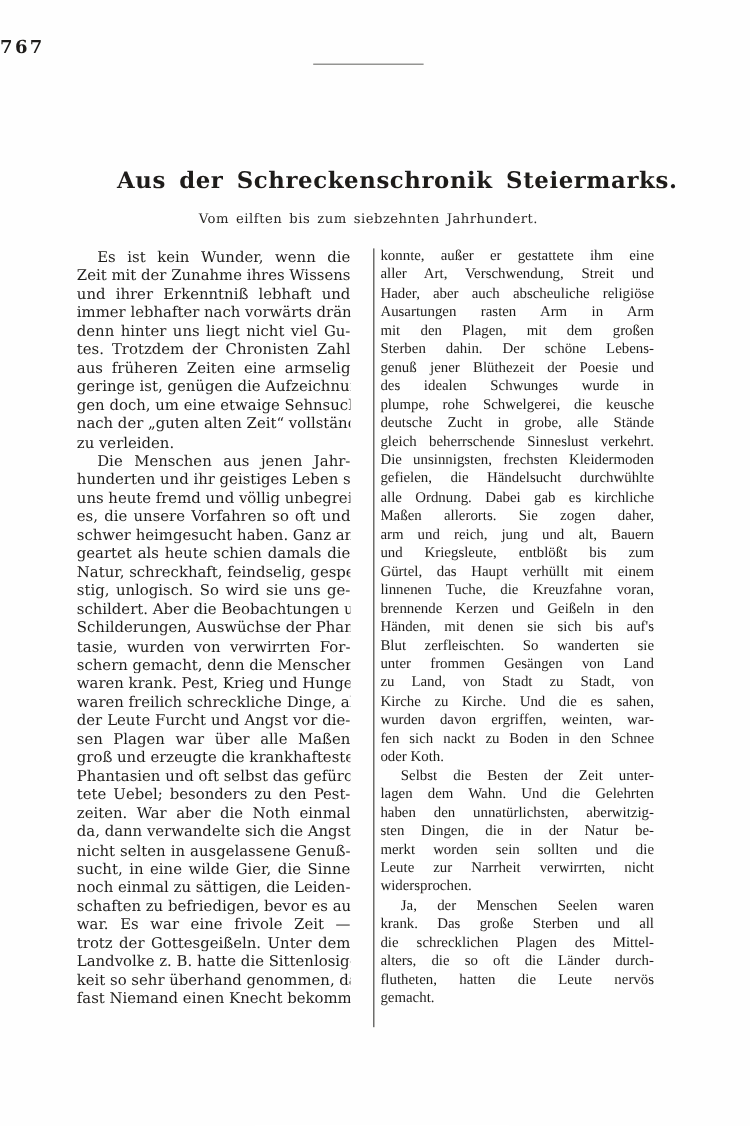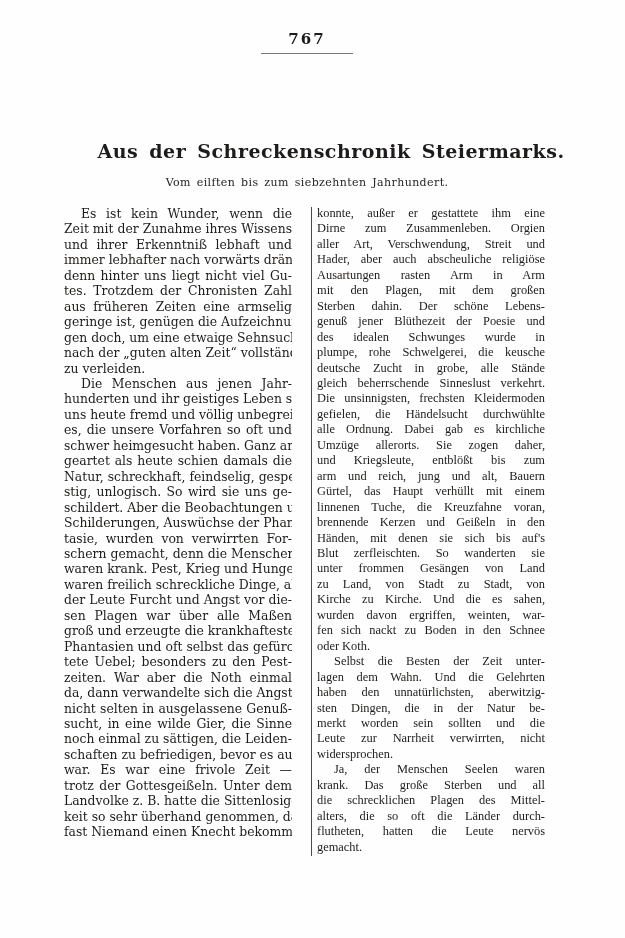--- a/index.html
+++ b/index.html
@@ -14,21 +14,21 @@
     background: #fefefe;
     font-family: "DejaVu Serif", serif;
     color: #1e1c1a;
     overflow: hidden;
   }
   .page-number {
     position: absolute;
     top: 30px;
     left: 0;
     width: 614px;
-    text-align: center;
+    text-align: left;
     font-size: 15px;
     font-weight: bold;
     letter-spacing: 2px;
   }
   .page-number-rule {
     position: absolute;
     top: 53px;
     left: 261px;
     width: 92px;
     height: 1px;
@@ -142,37 +142,36 @@
       <div class="line">trotz der Gottesgeißeln. Unter dem</div>
       <div class="line">Landvolke z. B. hatte die Sittenlosig-</div>
       <div class="line">keit so sehr überhand genommen, daß</div>
       <div class="line">fast Niemand einen Knecht bekommen</div>
     </div>
 
   <div class="column-divider"></div>
 
   <div class="column column-right">
       <div class="line">konnte, außer er gestattete ihm eine</div>
-      <div class="line">Dirne zum Zusammenleben. Orgien</div>
       <div class="line">aller Art, Verschwendung, Streit und</div>
       <div class="line">Hader, aber auch abscheuliche religiöse</div>
       <div class="line">Ausartungen rasten Arm in Arm</div>
       <div class="line">mit den Plagen, mit dem großen</div>
       <div class="line">Sterben dahin. Der schöne Lebens-</div>
       <div class="line">genuß jener Blüthezeit der Poesie und</div>
       <div class="line">des idealen Schwunges wurde in</div>
       <div class="line">plumpe, rohe Schwelgerei, die keusche</div>
       <div class="line">deutsche Zucht in grobe, alle Stände</div>
       <div class="line">gleich beherrschende Sinneslust verkehrt.</div>
       <div class="line">Die unsinnigsten, frechsten Kleidermoden</div>
       <div class="line">gefielen, die Händelsucht durchwühlte</div>
       <div class="line">alle Ordnung. Dabei gab es kirchliche</div>
-      <div class="line">Umzüge allerorts. Sie zogen daher,</div>
+      <div class="line">Maßen allerorts. Sie zogen daher,</div>
+      <div class="line">arm und reich, jung und alt, Bauern</div>
       <div class="line">und Kriegsleute, entblößt bis zum</div>
-      <div class="line">arm und reich, jung und alt, Bauern</div>
       <div class="line">Gürtel, das Haupt verhüllt mit einem</div>
       <div class="line">linnenen Tuche, die Kreuzfahne voran,</div>
       <div class="line">brennende Kerzen und Geißeln in den</div>
       <div class="line">Händen, mit denen sie sich bis auf's</div>
       <div class="line">Blut zerfleischten. So wanderten sie</div>
       <div class="line">unter frommen Gesängen von Land</div>
       <div class="line">zu Land, von Stadt zu Stadt, von</div>
       <div class="line">Kirche zu Kirche. Und die es sahen,</div>
       <div class="line">wurden davon ergriffen, weinten, war-</div>
       <div class="line">fen sich nackt zu Boden in den Schnee</div>

